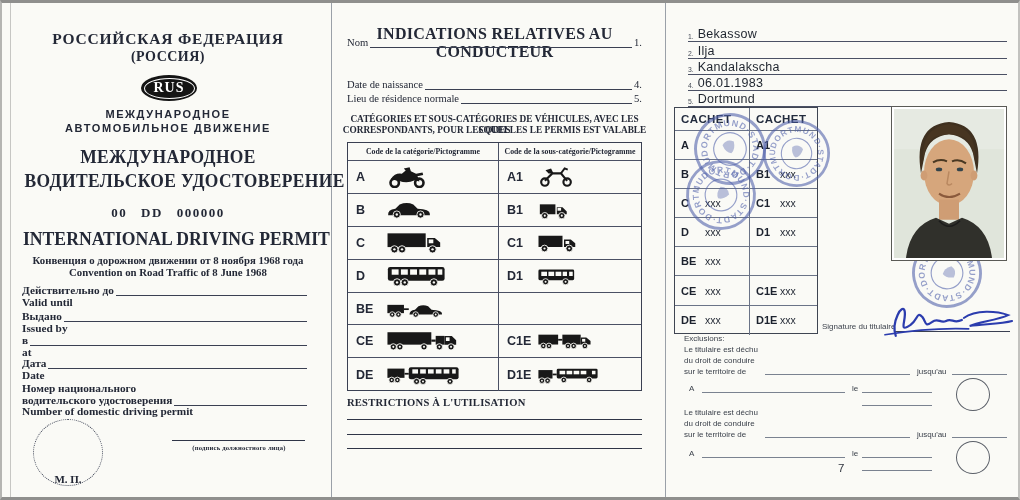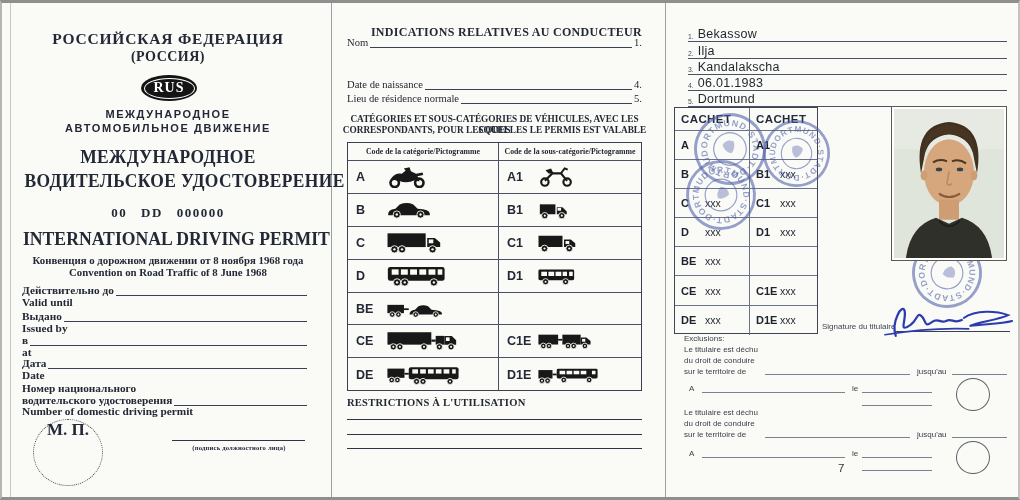--- a/index.html
+++ b/index.html
@@ -24,25 +24,25 @@
   .rus-badge span{color:#fff;font-weight:bold;font-size:14px;letter-spacing:1px;font-family:"Liberation Serif",serif;}
   .t-mvd{font-family:"Liberation Sans",sans-serif;font-weight:bold;font-size:11px;letter-spacing:1.6px;}
   .t-big{font-weight:bold;font-size:19px;letter-spacing:.4px;transform:scaleX(.92);transform-origin:center;white-space:nowrap;}
   .t-serial{font-weight:bold;font-size:13px;letter-spacing:1.5px;word-spacing:9px;}
   .t-idp{font-weight:bold;font-size:19px;transform:scaleX(.93);transform-origin:center;white-space:nowrap;}
   .t-conv{font-weight:bold;font-size:10.8px;}
   .p1row{left:20px;width:285px;display:flex;align-items:flex-end;font-size:11.3px;font-weight:bold;}
   .p1row .fill{flex:1;border-bottom:1.2px solid #3a4052;margin-left:2px;height:13px;}
   .p1sub{left:20px;width:285px;font-size:11.3px;font-weight:bold;}
   .mp-circle{left:31px;top:416px;width:70px;height:67px;border:1.6px dotted #3c4254;border-radius:50%;
-    display:flex;align-items:flex-start;justify-content:center;font-weight:bold;font-size:17px;}
+    display:flex;align-items:flex-end;justify-content:center;font-weight:bold;font-size:11px;}
   .sig-line1{left:170px;width:133px;top:425px;height:13px;border-bottom:1.3px solid #2f3547;}
   .sig-cap{left:162px;width:150px;top:441px;font-size:6.6px;font-weight:bold;text-align:center;letter-spacing:.2px;}
   
-  .p2title{left:345px;width:295px;font-weight:bold;font-size:12px;letter-spacing:.3px;text-align:right;}
+  .p2title{left:345px;width:295px;font-weight:bold;font-size:16px;letter-spacing:.3px;}
   .p2row{left:345px;width:295px;display:flex;align-items:flex-end;font-size:10.6px;}
   .p2row .fill{flex:1;border-bottom:1.2px solid #3a4052;margin:0 2px;height:12px;}
   .p2row .num{font-size:10.6px;}
   .p2cat{left:340px;width:305px;font-weight:bold;font-size:9.3px;line-height:11px;}
   .vtable{left:345px;top:139px;width:295px;height:249px;border:1.2px solid #3a4052;
     display:grid;grid-template-columns:151px 1fr;grid-template-rows:18px repeat(7,32.9px);}
   .vcell{border-bottom:1px solid #4a5064;display:flex;align-items:center;padding-left:8px;}
   .vcell.c1{border-right:1px solid #4a5064;}
   .vcell.last{border-bottom:none;}
   .vhead{justify-content:center;padding-left:0;font-weight:bold;font-size:7.8px;white-space:nowrap;text-align:center;}

